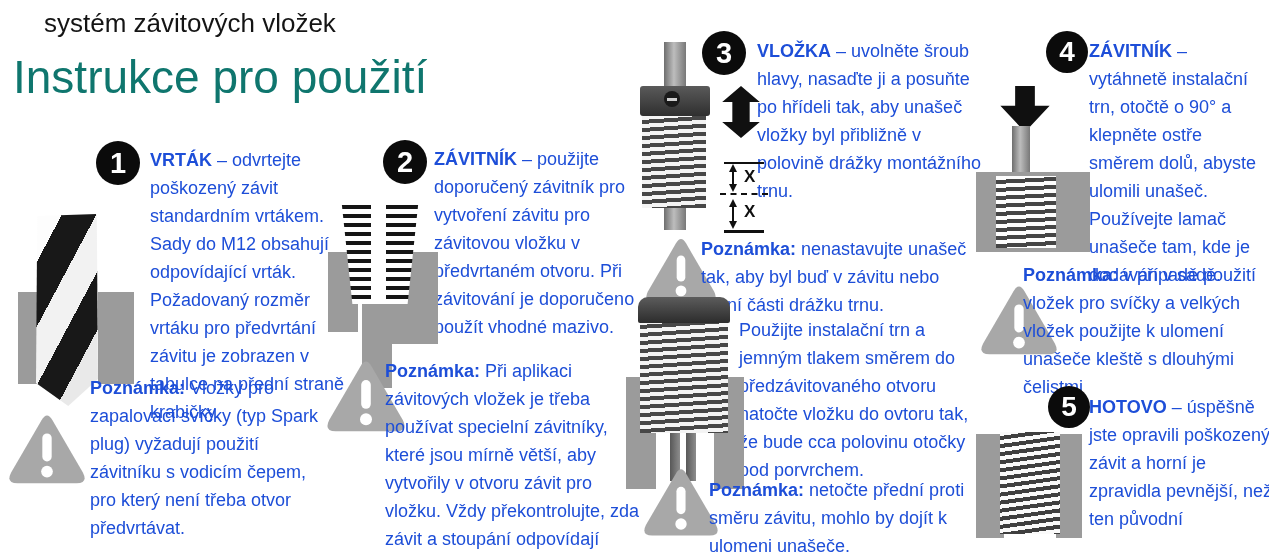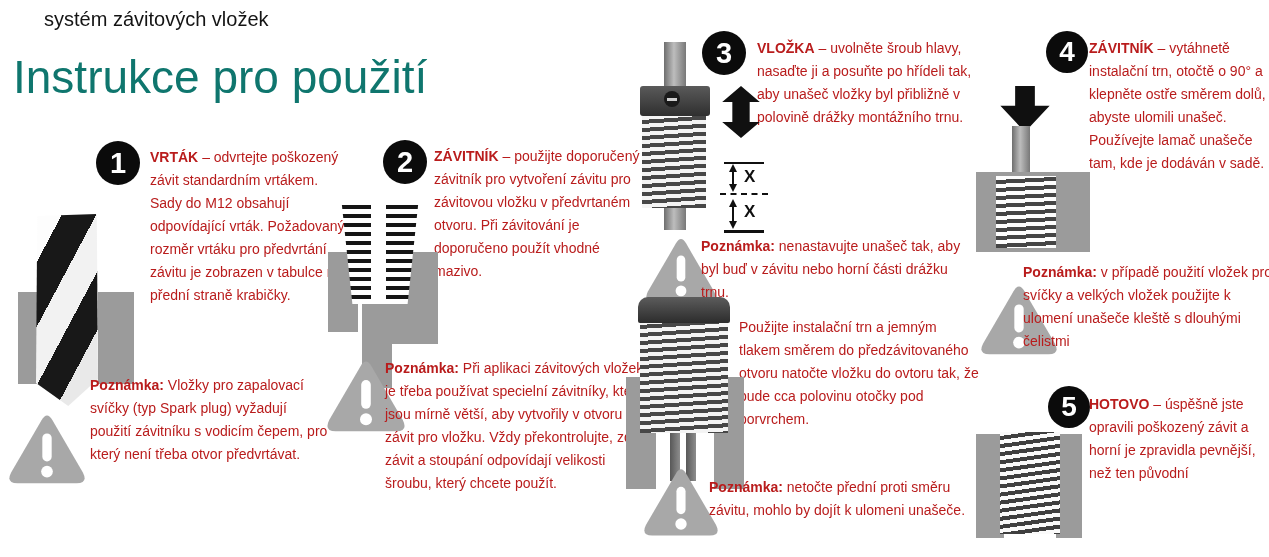--- a/index.html
+++ b/index.html
@@ -1,21 +1,21 @@
 <!DOCTYPE html>
 <html><head>
 <meta charset="utf-8">
 <style>
   html,body{margin:0;padding:0;}
   body{width:1269px;height:557px;background:#ffffff;position:relative;overflow:hidden;
        font-family:"Liberation Sans", sans-serif;color:#101010;}
   .abs{position:absolute;}
-  .txt{position:absolute;font-size:14px;line-height:23px;color:#b91c1c;}
+  .txt{position:absolute;font-size:18px;line-height:28px;color:#1d4ed8;}
   .b{font-weight:bold;}
-  .subtitle{position:absolute;left:44px;top:8px;font-size:20px;color:#141414;}
+  .subtitle{position:absolute;left:44px;top:8px;font-size:26px;color:#141414;}
   .title{position:absolute;left:13px;top:50px;font-size:46px;color:#0f766e;}
   .badge{position:absolute;width:44px;height:44px;border-radius:50%;background:#0b0b0b;color:#fff;
          font-weight:bold;font-size:29px;display:flex;align-items:center;justify-content:center;}
   .mat{position:absolute;background:#9b9b9b;}
   .coil{position:absolute;background:repeating-linear-gradient(176deg,#f4f4f4 0 4px,#474747 4px 8px);}
   .rod{position:absolute;background:linear-gradient(90deg,#6e6e6e,#bdbdbd 45%,#787878);}
   .warn{position:absolute;}
   .dl{position:absolute;border-top:2px solid #101010;}
   .dd{position:absolute;border-top:2px dashed #101010;}
   .xlab{position:absolute;font-weight:bold;font-size:17px;color:#101010;}

